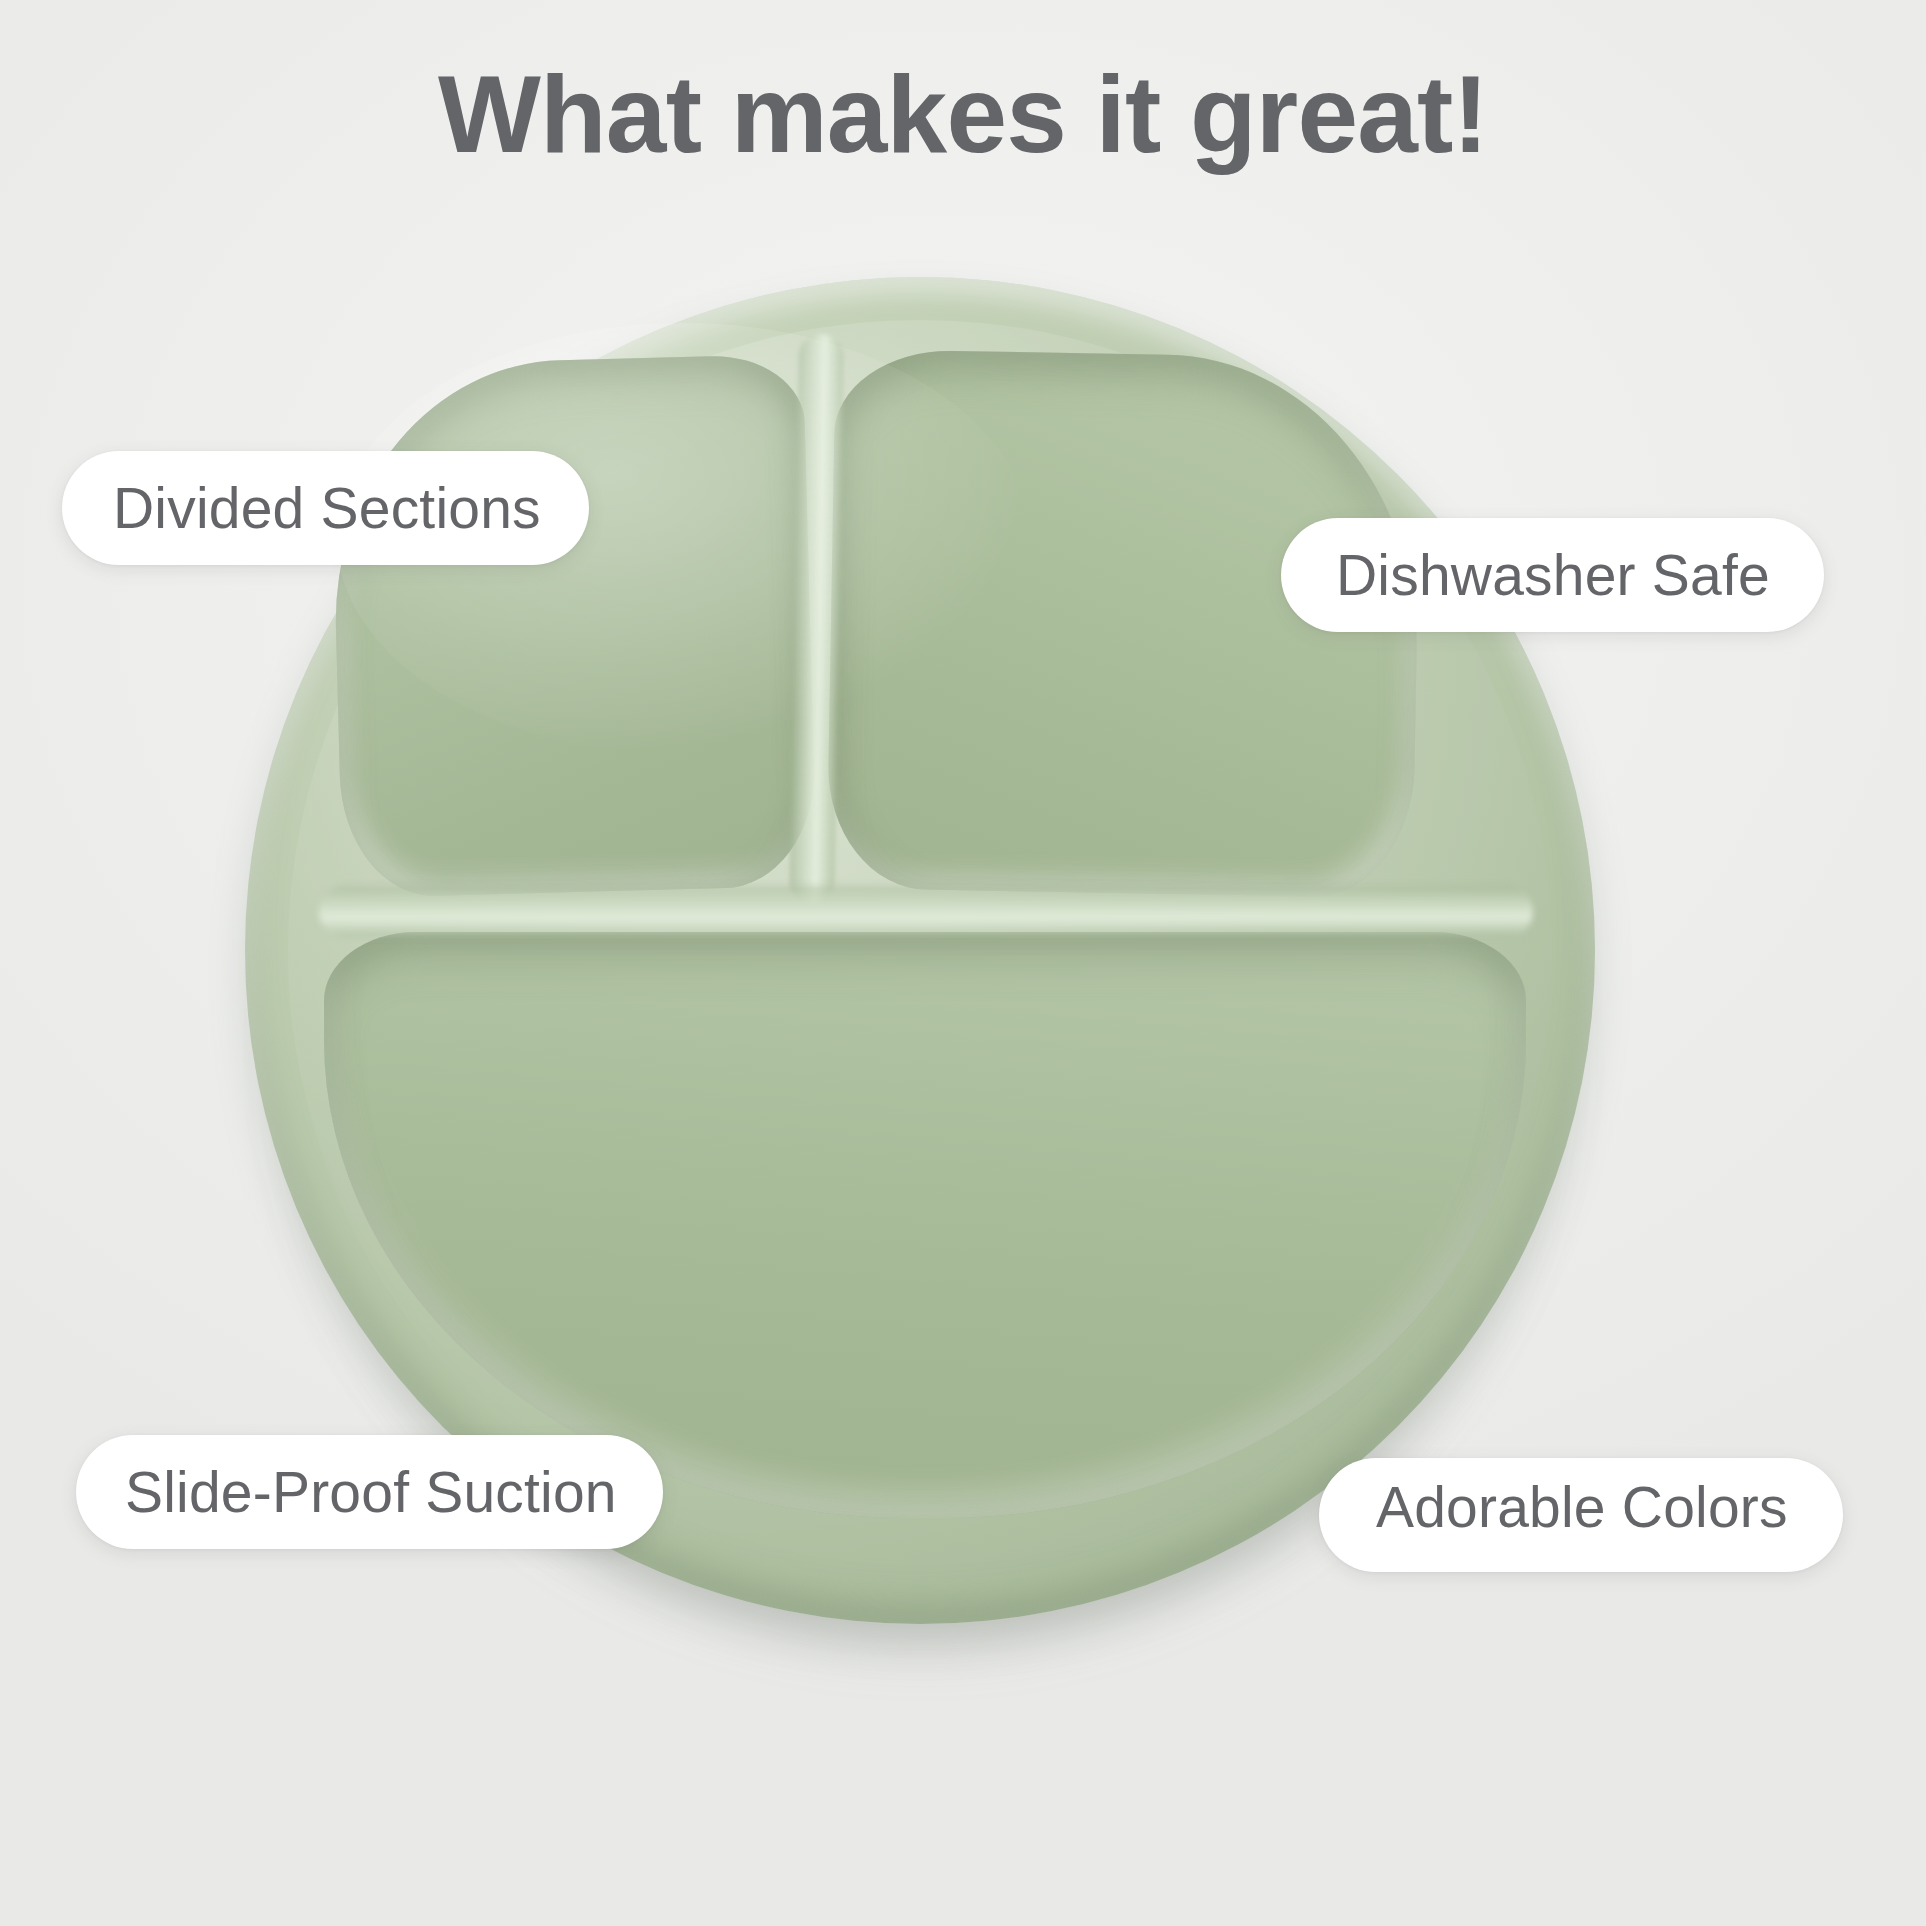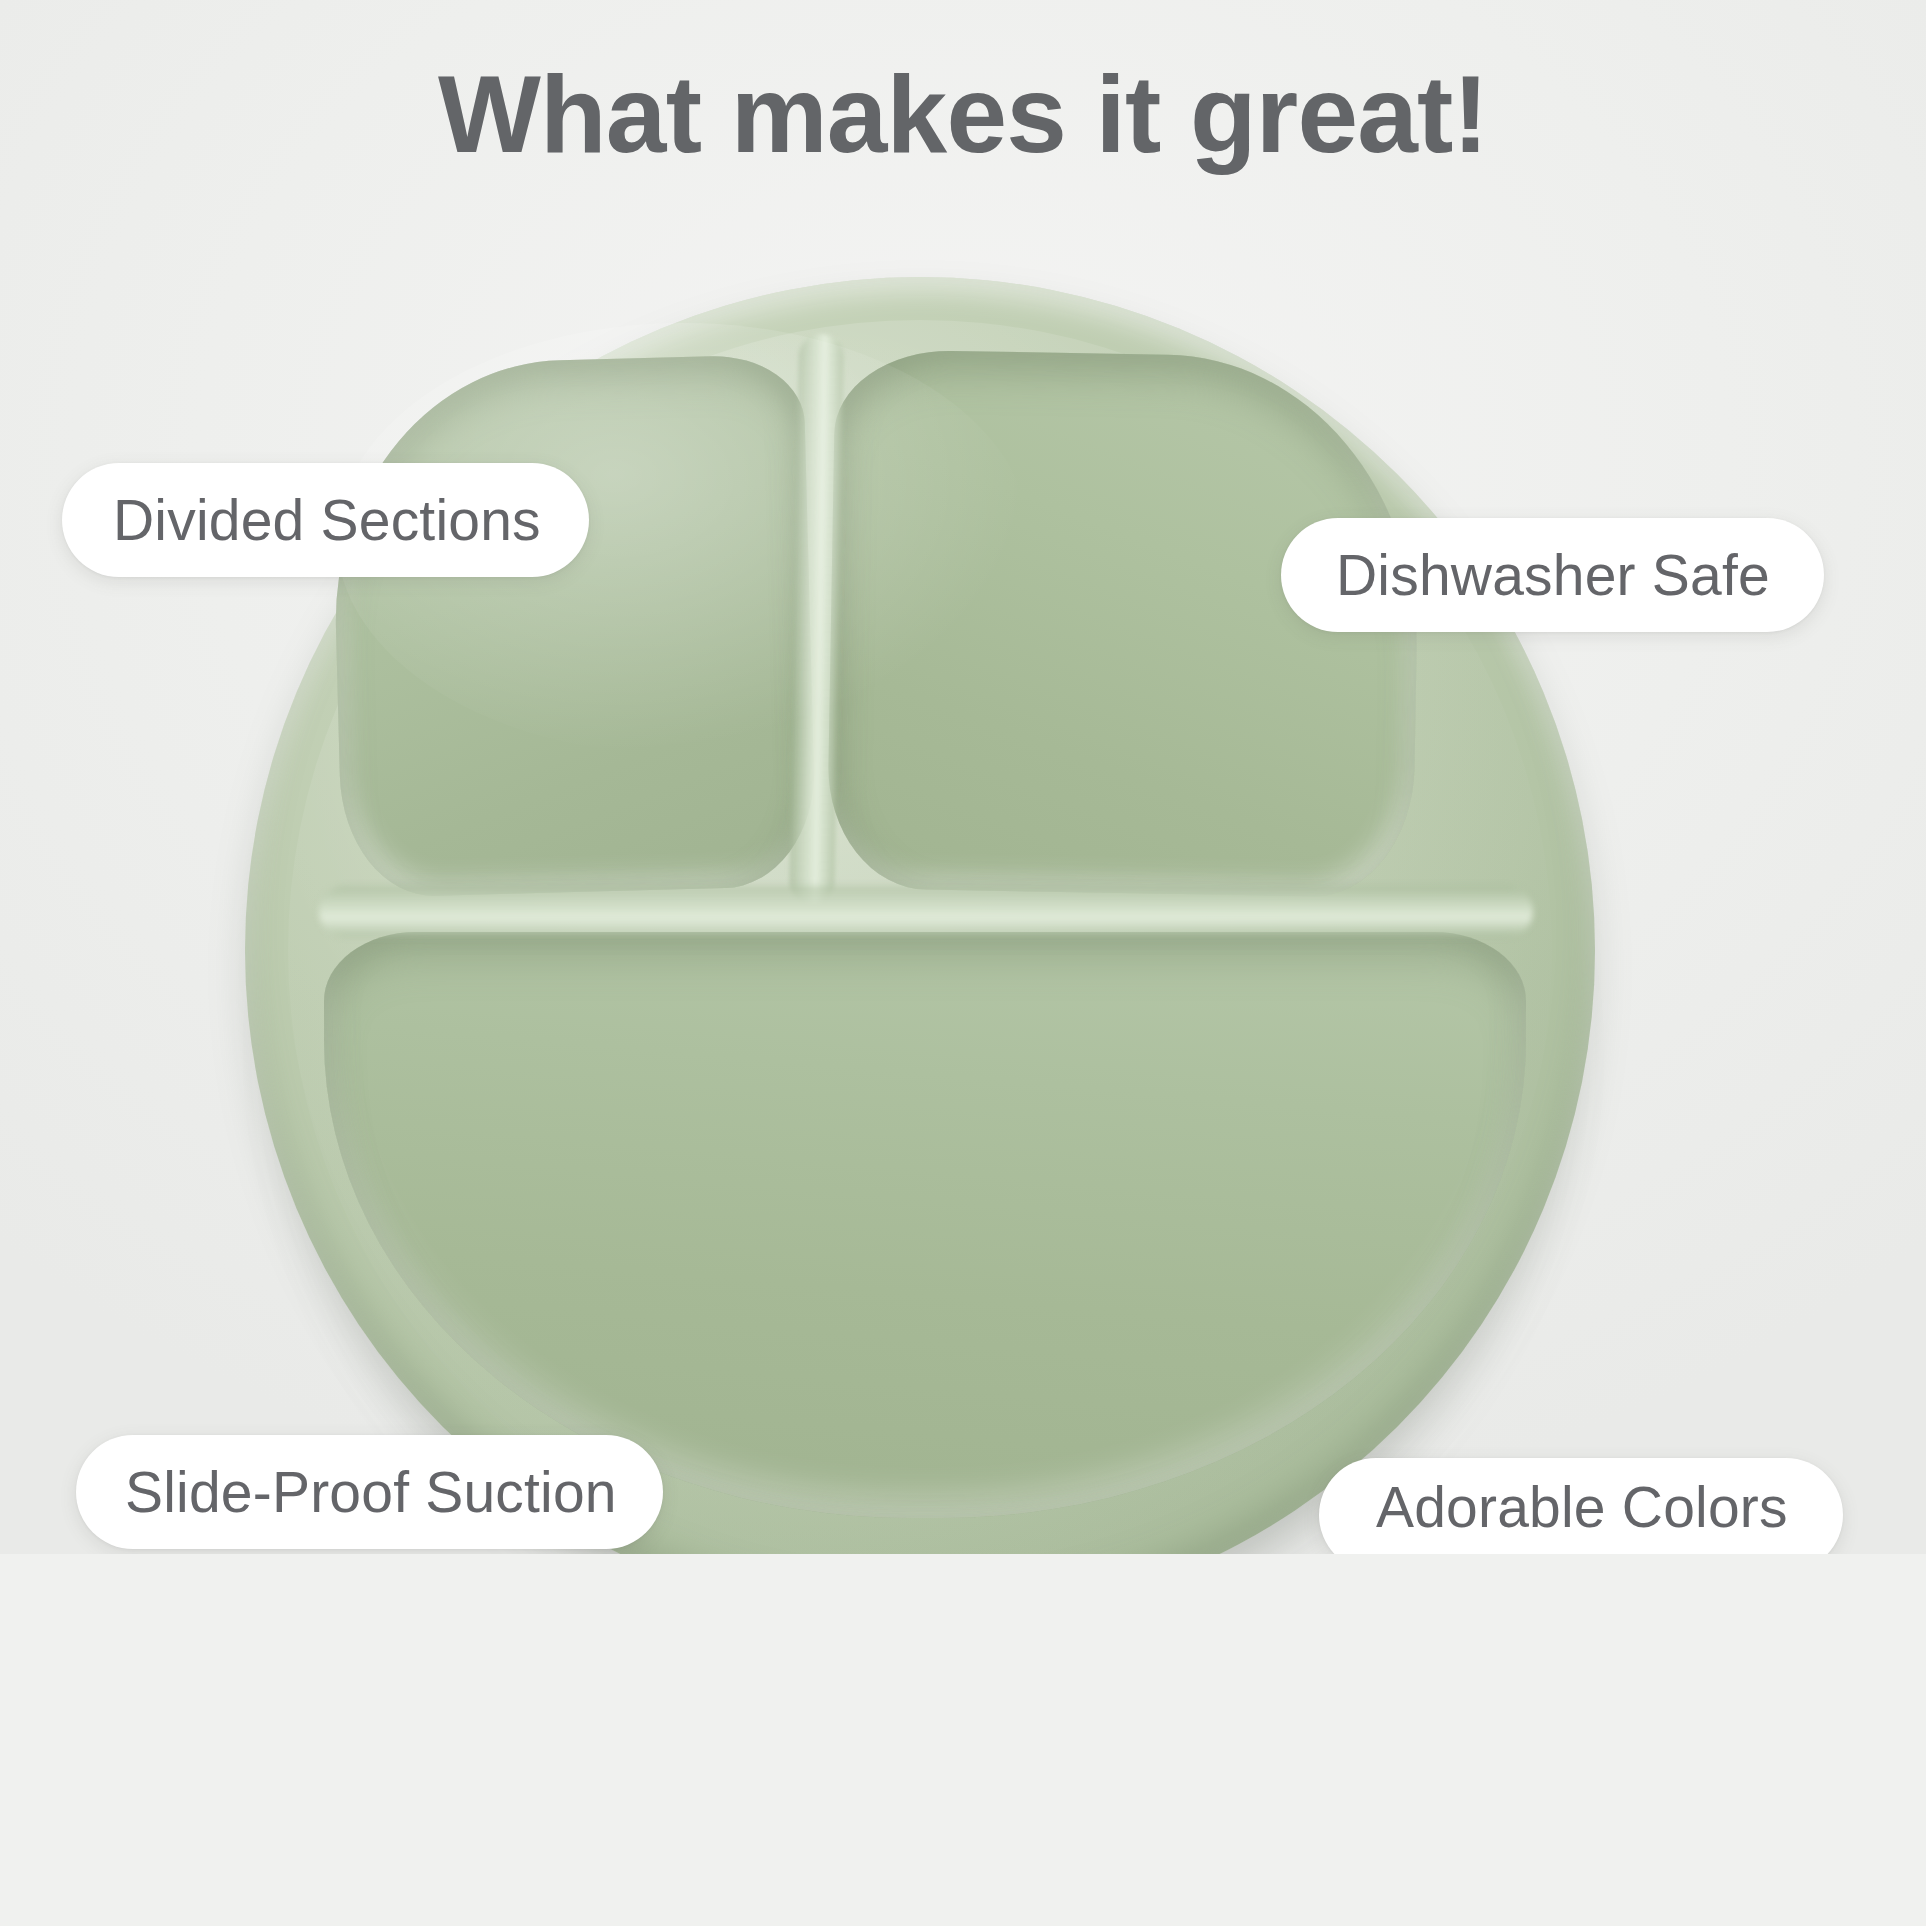--- a/index.html
+++ b/index.html
@@ -10,21 +10,21 @@
     overflow: hidden;
   }
   body {
     font-family: "Liberation Sans", sans-serif;
     background: #f0f1ef;
   }
 
   #stage {
     position: relative;
     width: 1926px;
-    height: 1554px;
+    height: 1926px;
     background:
       radial-gradient(ellipse 1387px 1079px at 50% 30%, #f4f4f3 0%, #eeefed 55%, #e9eae8 100%);
     overflow: hidden;
   }
 
   
   #title {
     position: absolute;
     left: 0;
     top: 60px;
@@ -208,21 +208,21 @@
   .pill span {
     font-size: 57px;
     color: #646569;
     letter-spacing: 0.2px;
     white-space: nowrap;
     line-height: 1;
   }
 
   #pill-divided-sections {
     left: 62px;
-    top: 463px;
+    top: 451px;
     padding: 0 48px 0 51px;
   }
   #pill-dishwasher-safe {
     left: 1281px;
     top: 518px;
     padding: 0 54px 0 55px;
   }
   #pill-slide-proof-suction {
     left: 76px;
     top: 1427px;

